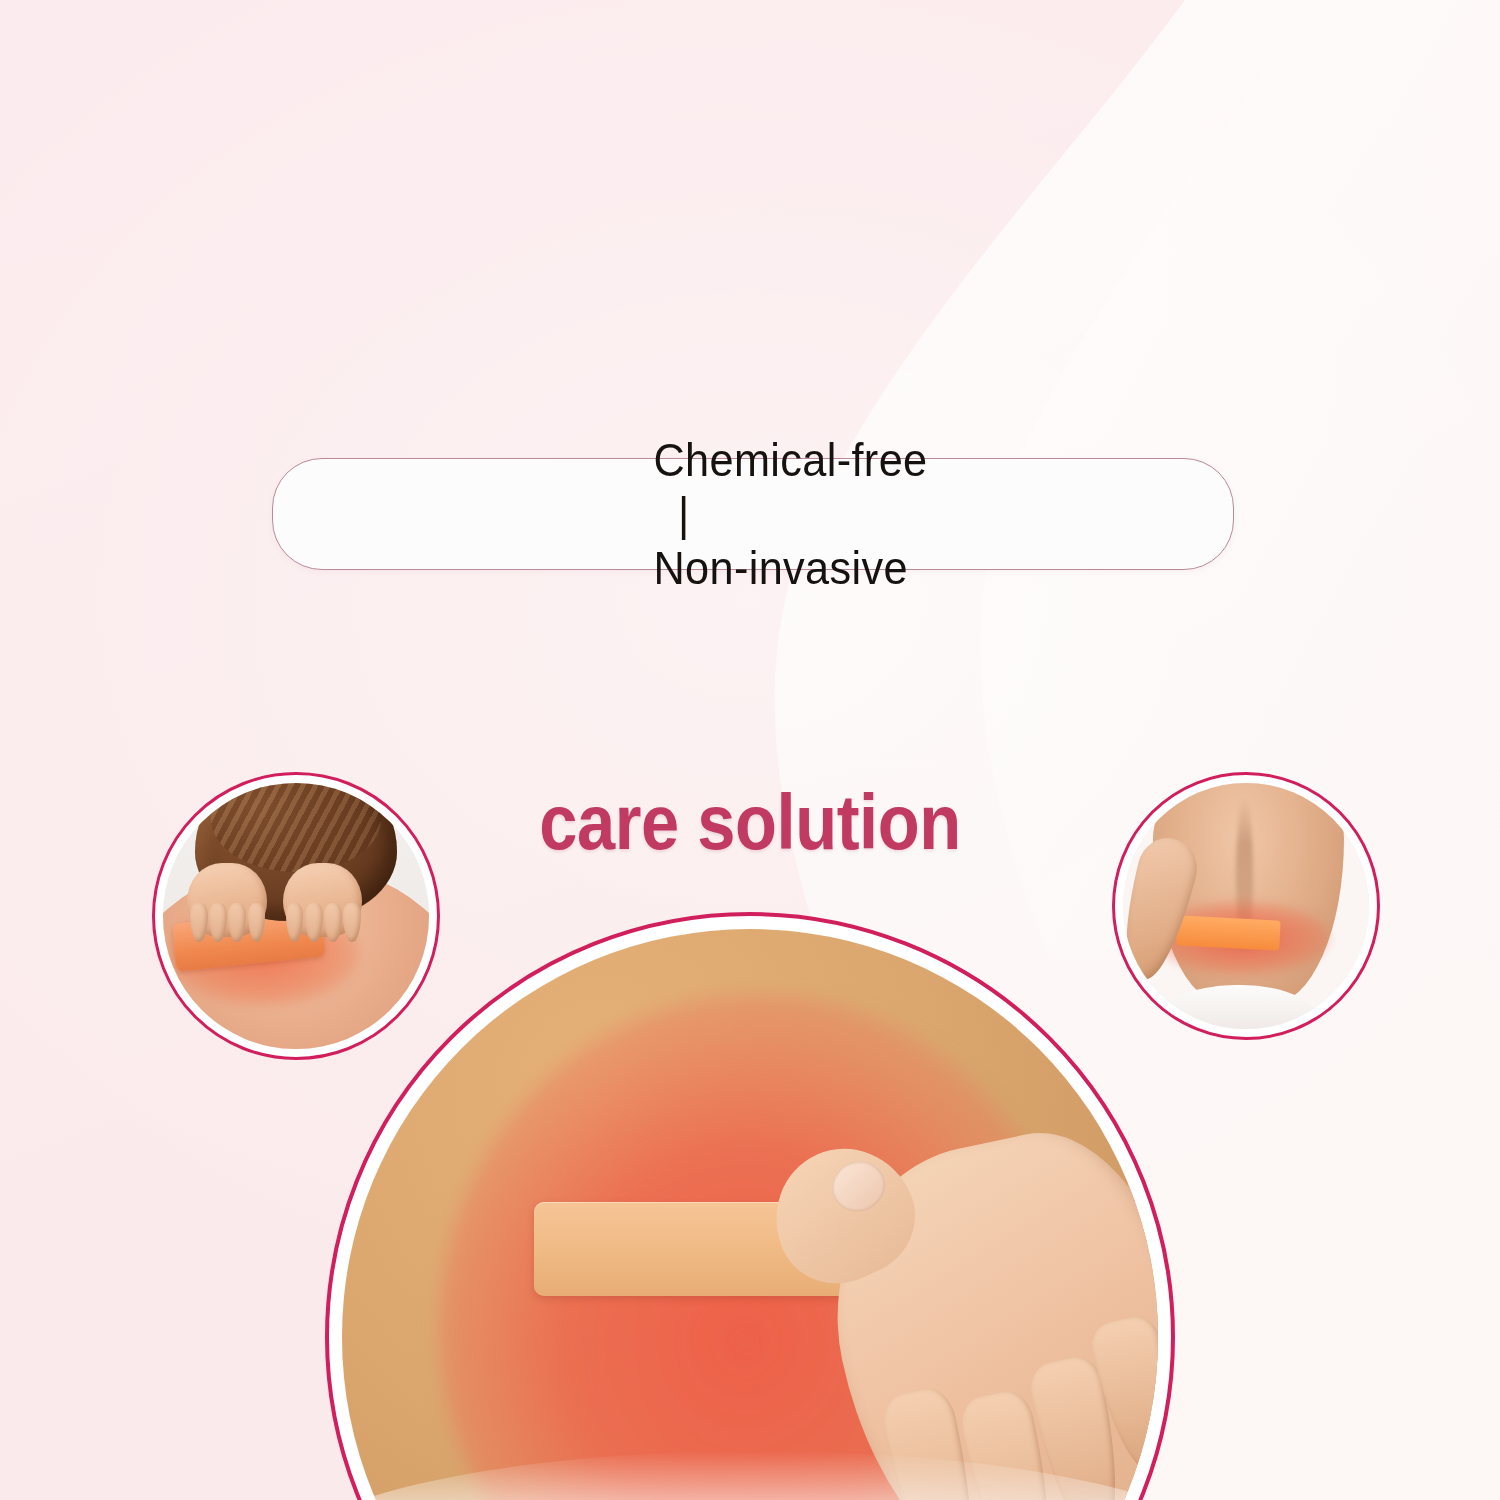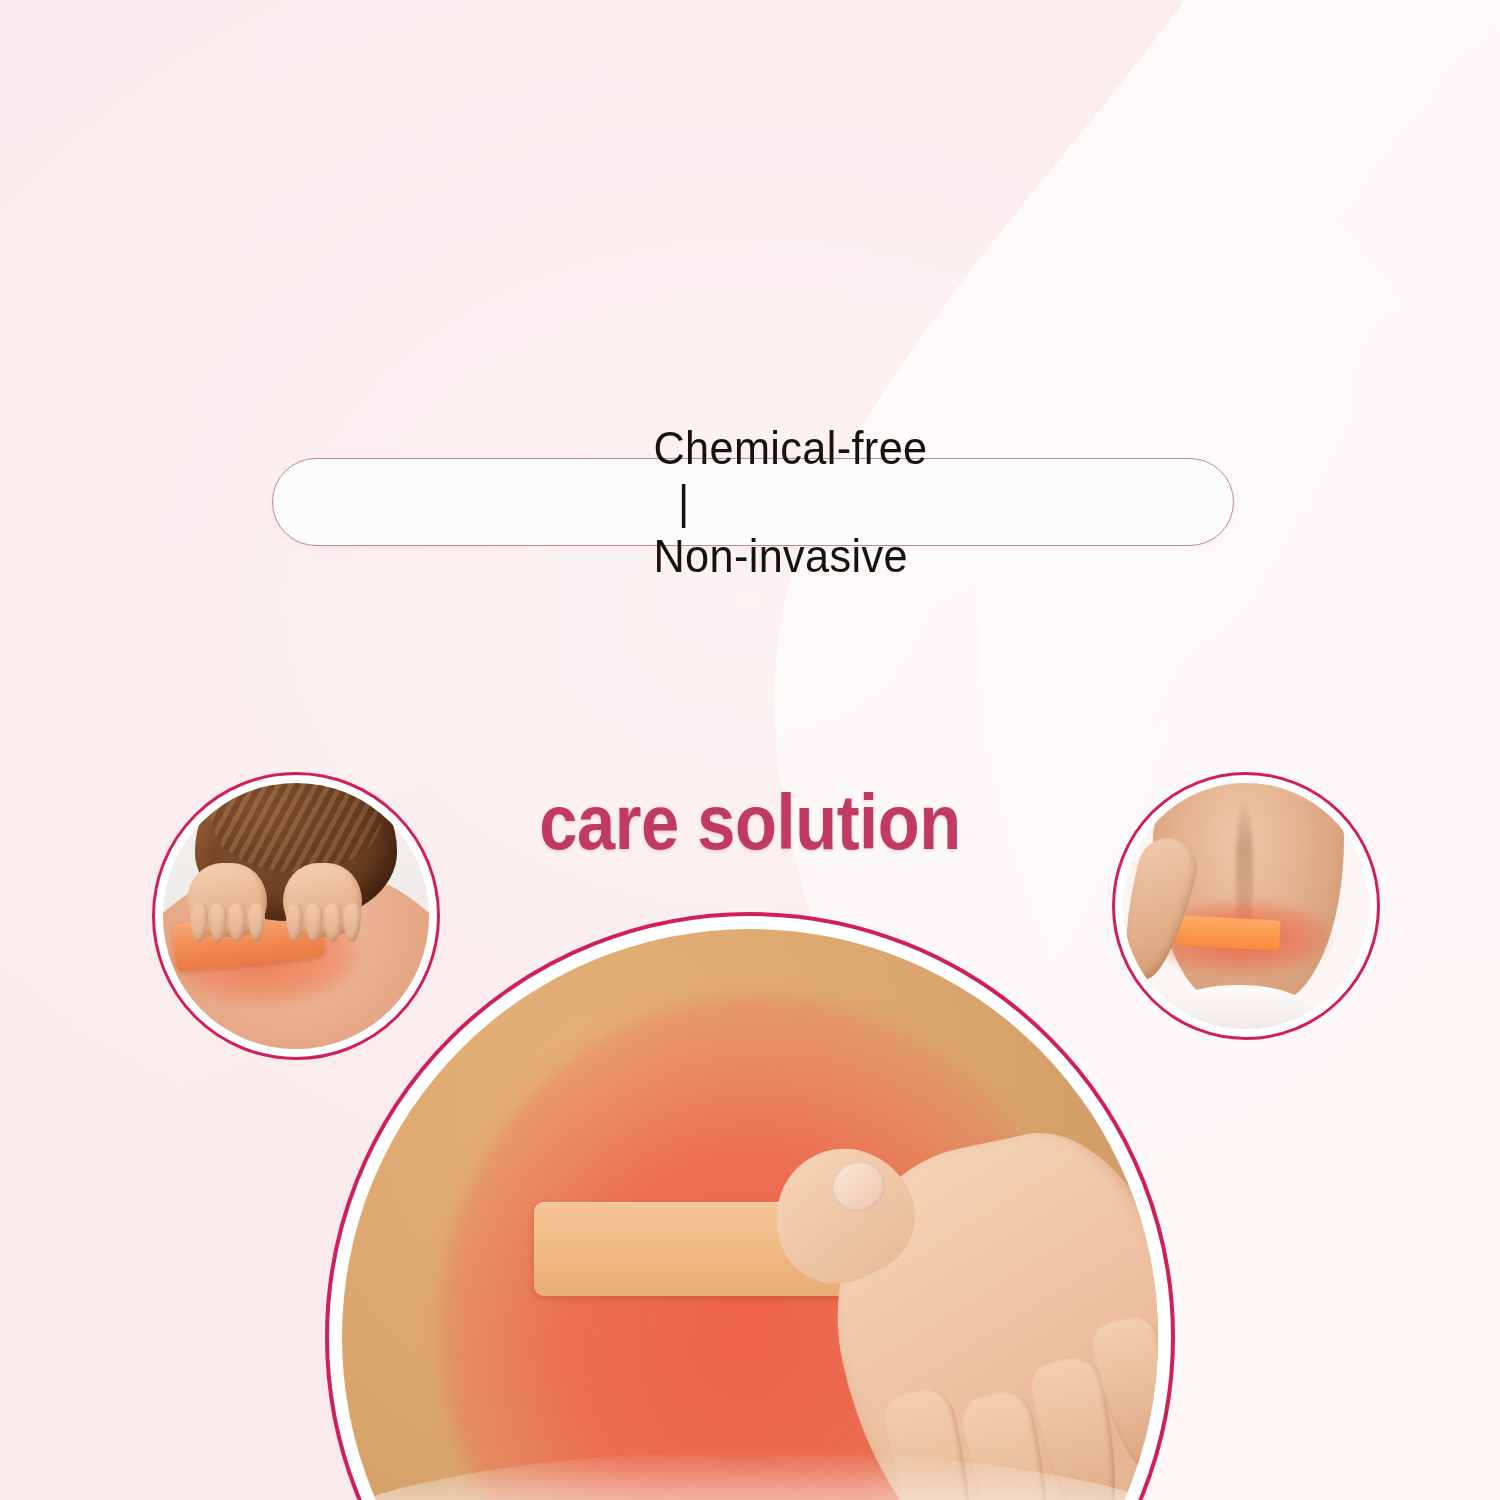--- a/index.html
+++ b/index.html
@@ -52,21 +52,21 @@
     white-space: pre;
   }
   .headline .ln { display: block; }
 
   
   .pill {
     position: absolute;
     left: 272px;
     top: 458px;
     width: 962px;
-    height: 88px;
+    height: 112px;
     box-sizing: border-box;
     border: 1.6px solid #b98a99;
     border-radius: 50px;
     background: #fdfcfc;
     display: flex;
     align-items: center;
     justify-content: center;
     box-shadow: 0 2px 6px rgba(170, 110, 130, 0.07);
   }
   .pill-text {

